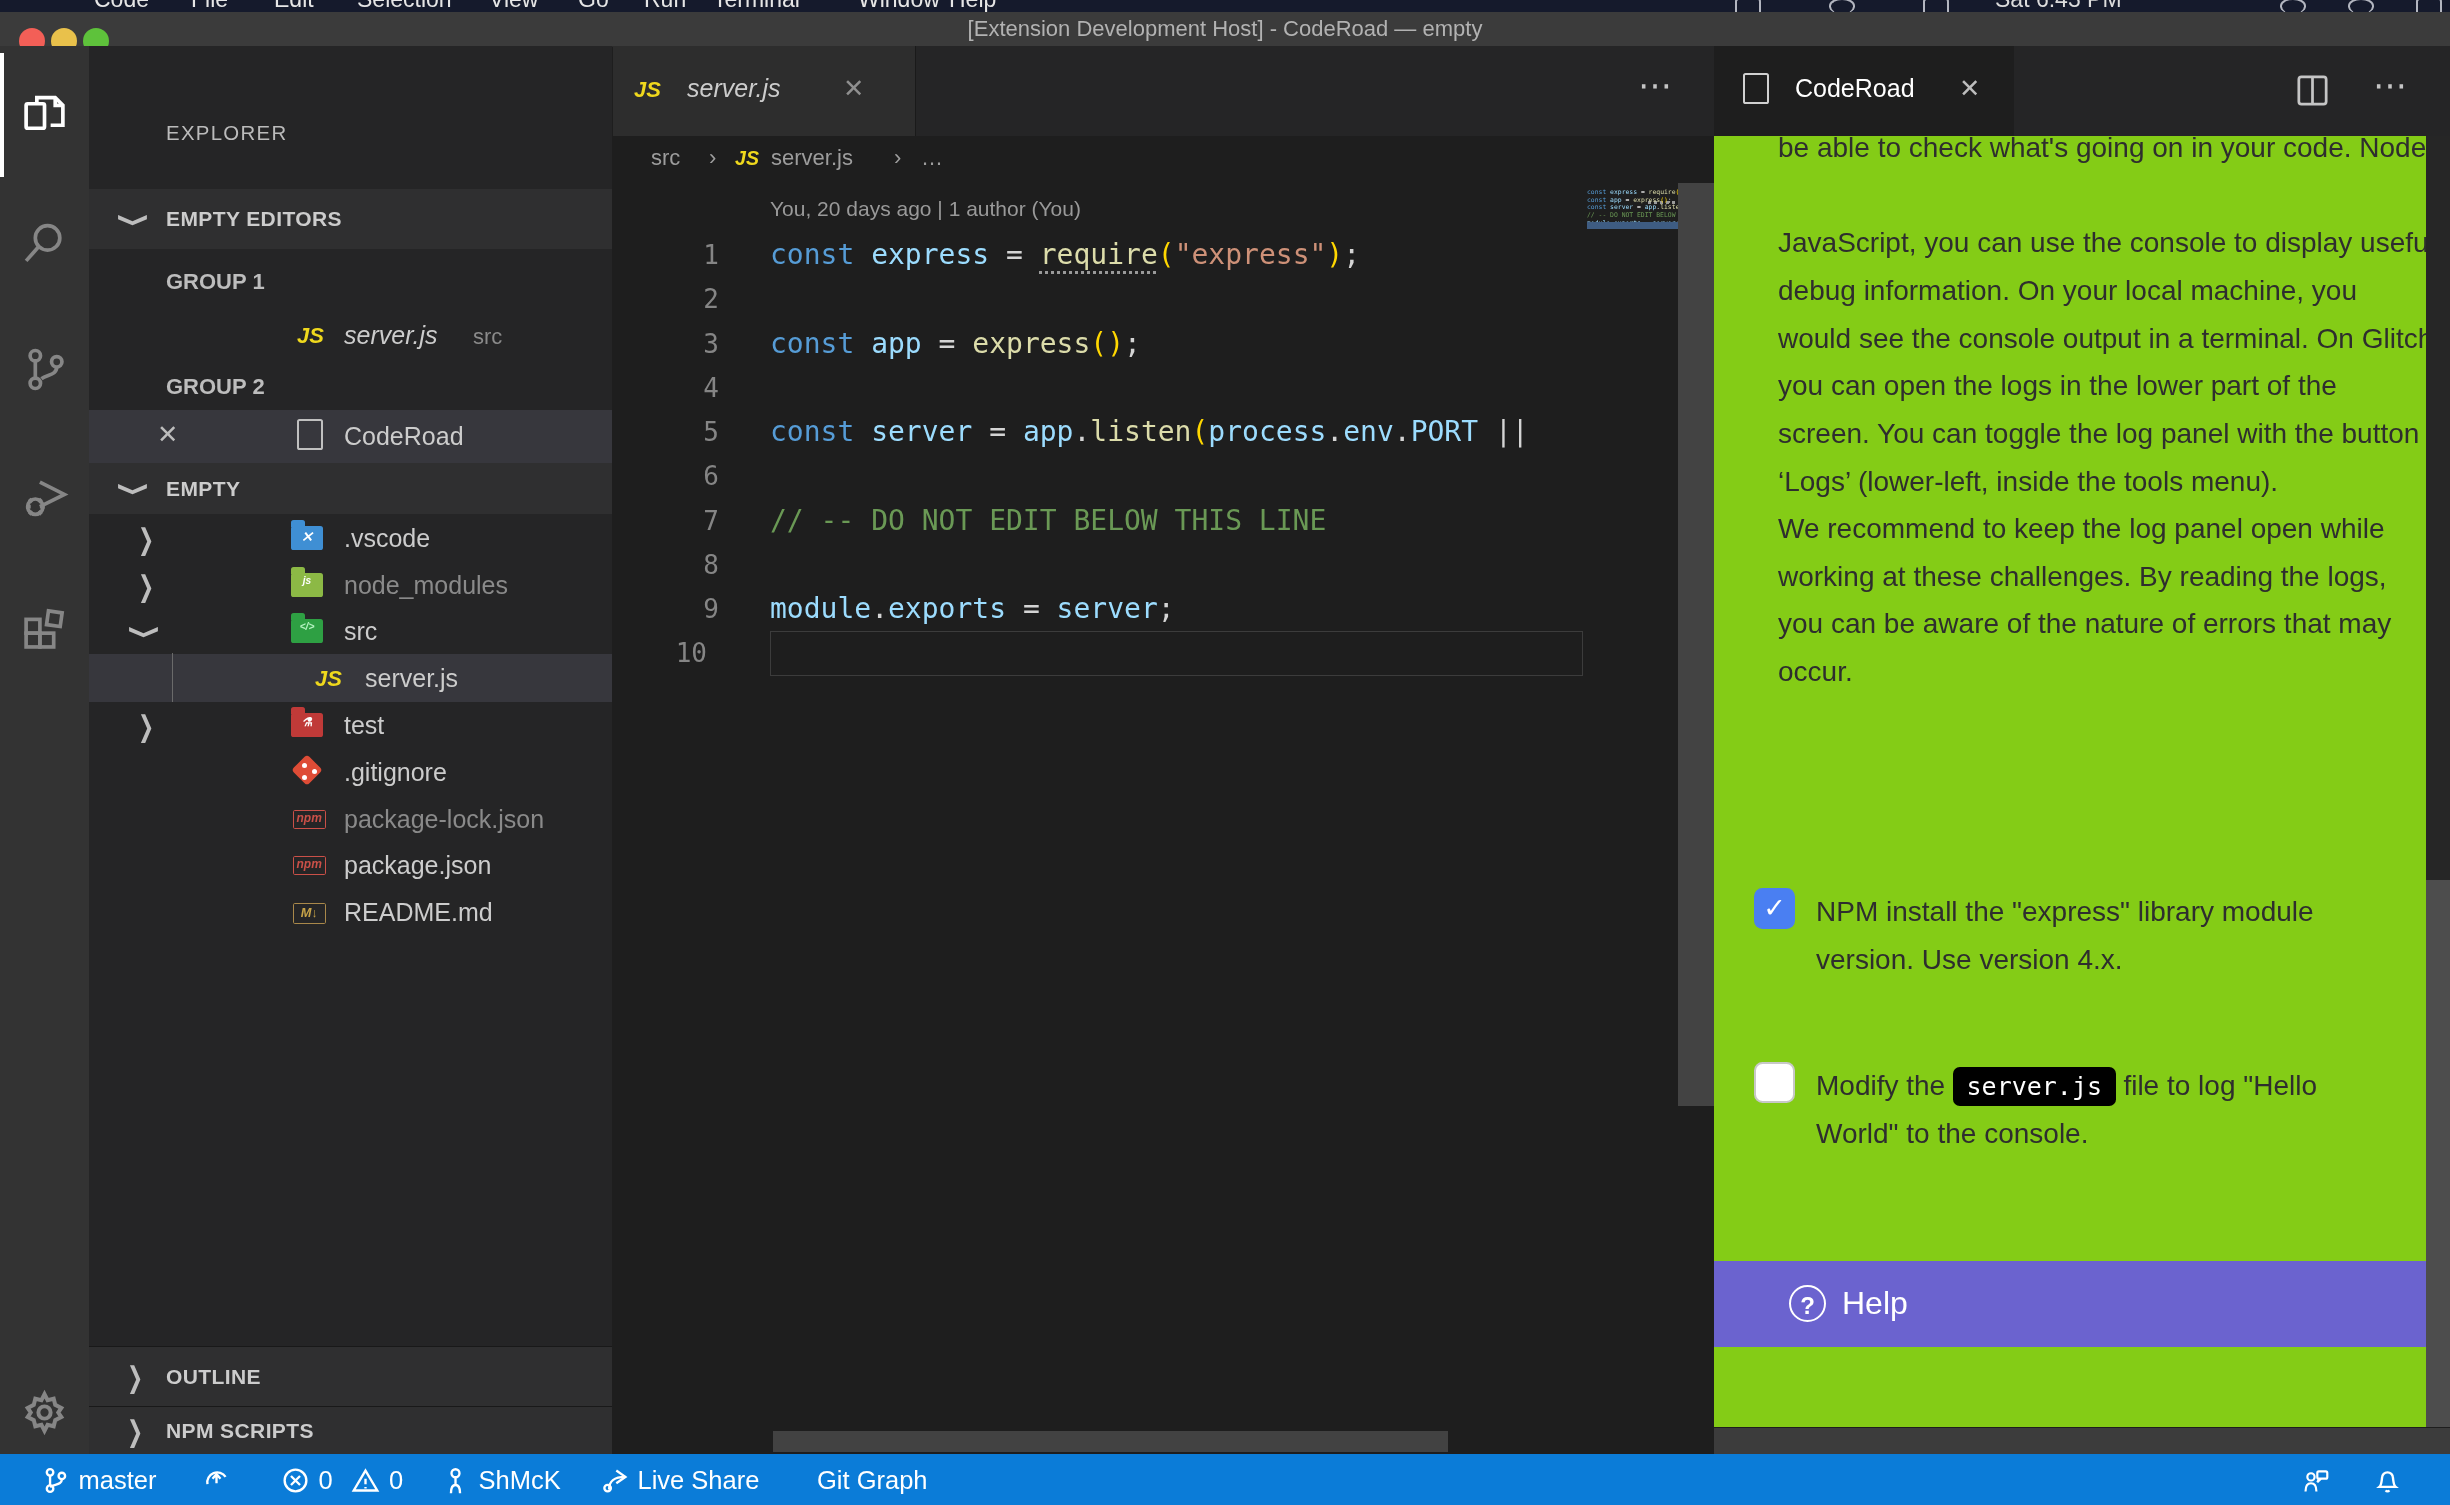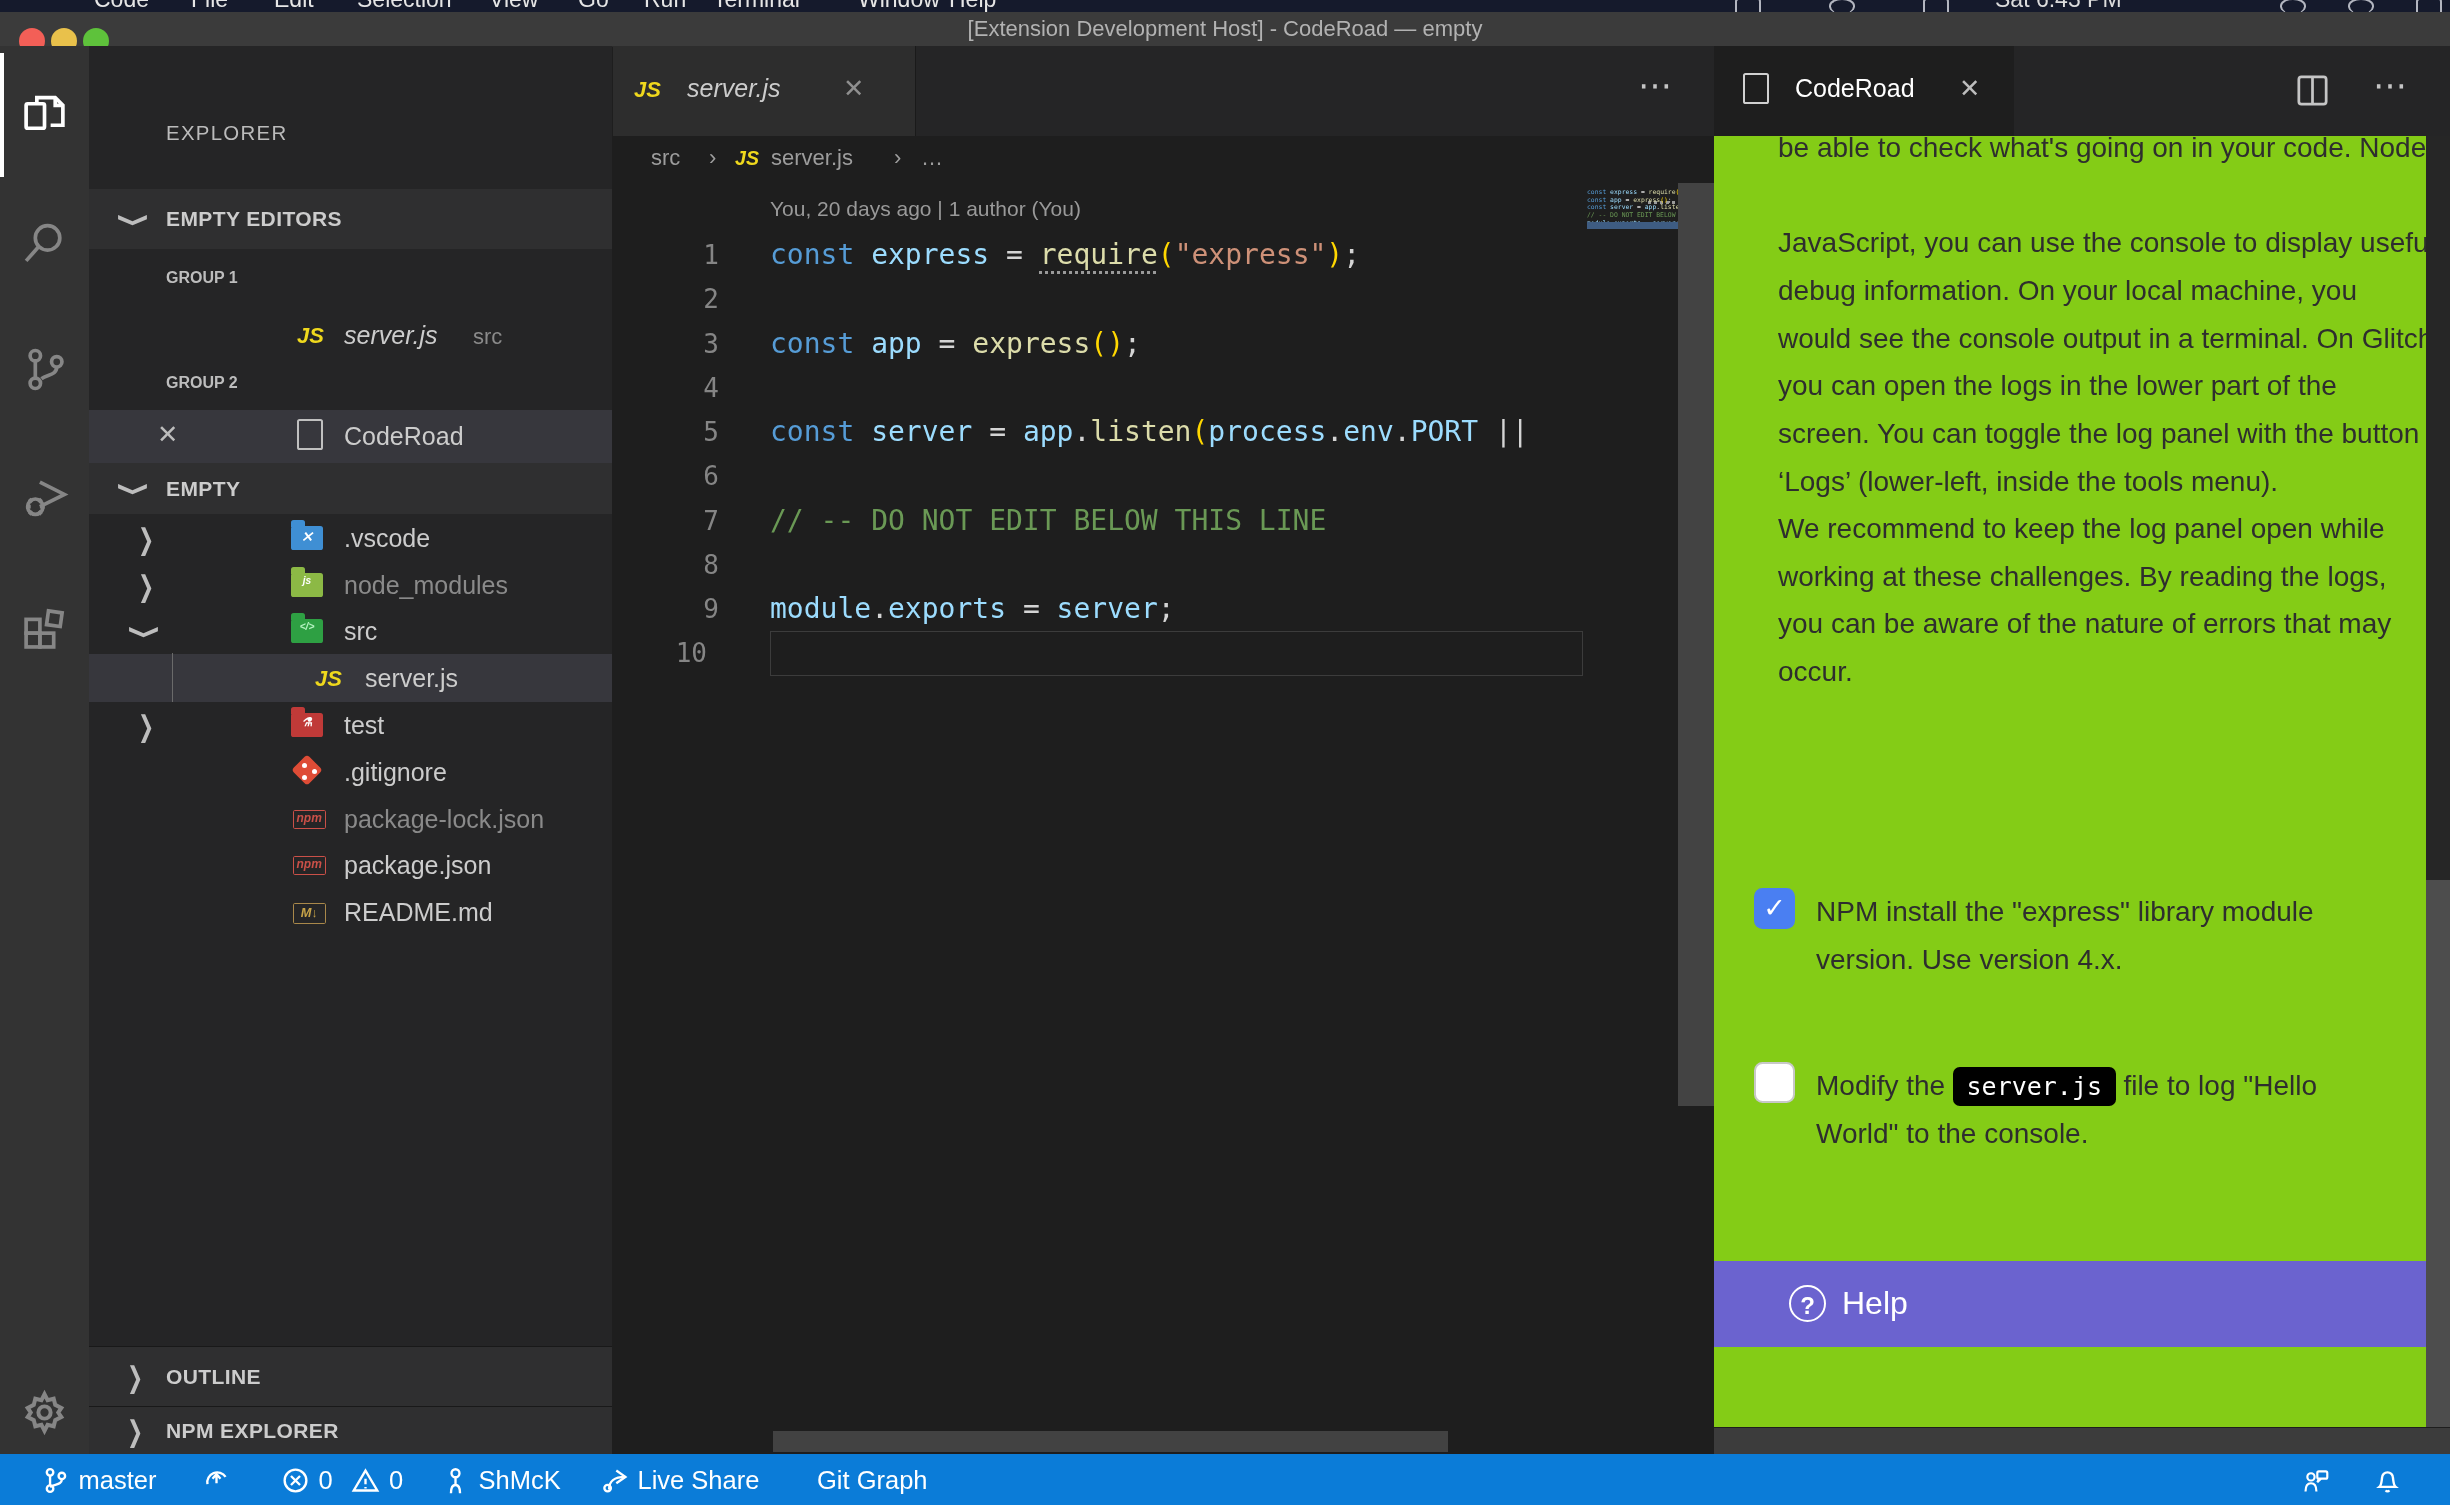--- a/index.html
+++ b/index.html
@@ -28,21 +28,21 @@
 
   
   .sidebar{left:89px;top:46px;width:523px;height:1408px;background:#252526;overflow:hidden;}
   .sb-h{position:absolute;left:77px;color:#bbbbbb;font-size:20.4px;letter-spacing:1.3px;}
   .band{position:absolute;left:0;width:523px;background:#2f2f30;}
   .sec-label{position:absolute;left:77px;font-weight:700;font-size:21px;color:#cccccc;letter-spacing:0.4px;}
   .chev{position:absolute;left:36px;color:#bdbdbd;font-size:24px;transform:scale(.8,1.2);}
   .chev.down{transform:rotate(90deg) scale(.8,1.2);}
   .row{position:absolute;left:0;width:523px;height:48px;}
   .row.sel{background:#37373d;}
-  .grp{position:absolute;left:77px;font-weight:700;font-size:16px;color:#bdbdbd;}
+  .grp{position:absolute;left:77px;font-weight:700;font-size:22px;color:#bdbdbd;}
   .rlabel{color:#cccccc;font-size:25px;position:absolute;top:10.2px;white-space:nowrap;}
   .rdim{color:#8a8a8a;}
   .closex{position:absolute;left:68px;top:8.5px;color:#bdbdbd;font-size:25.5px;}
   .jsbadge{font-weight:700;font-style:italic;color:#efd81d;font-size:22px;position:absolute;top:12px;}
   .ficon{position:absolute;top:8.5px;width:34px;height:29px;}
   .folder{position:absolute;left:0;top:3.4px;width:32px;height:24px;border-radius:2.6px;}
   .folder:before{content:"";position:absolute;left:0;top:-6px;width:13.6px;height:6.8px;border-radius:2.6px 2.6px 0 0;background:inherit;}
   .fmark{position:absolute;left:0;top:5.1px;width:32px;text-align:center;font-size:12.8px;font-weight:700;color:#fff;}
   .pagei{width:22px;height:27px;border:2.6px solid #c0c0c0;border-radius:2.6px;position:absolute;left:3.4px;top:0;}
   .gitd{position:absolute;left:3.4px;top:2.6px;width:22px;height:22px;background:#de4c36;transform:rotate(45deg);border-radius:3.4px;}
@@ -270,21 +270,21 @@
         </span>
       <span class="rlabel" style="left:255px">README.md</span>
     </div>
 
     <div class="band" style="top:1300px;height:60px;border-top:0.9px solid #191919">
       <span class="chev" style="top:16px">❯</span>
       <span class="sec-label" style="top:18px">OUTLINE</span>
     </div>
     <div class="band" style="top:1360px;height:48px;border-top:0.9px solid #191919">
       <span class="chev" style="top:10.2px">❯</span>
-      <span class="sec-label" style="top:12px">NPM EXPLORER</span>
+      <span class="sec-label" style="top:12px">NPM SCRIPTS</span>
     </div>
   </div>
 
   <div class="tabbar" style="left:613px;width:1102px">
     <div class="tab" style="left:0;width:302px;background:#2d2d2d;border-right:0.9px solid #1a1a1a">
       <span class="jsbadge" style="left:21px;top:31px">JS</span>
       <span class="tabname" style="left:74px;font-style:italic;color:#cccccc">server.js</span>
       <span style="position:absolute;left:230px;top:27px;color:#8f8f8f;font-size:25.5px">✕</span>
     </div>
     <span style="position:absolute;left:1025px;top:18.7px;color:#c5c5c5;font-size:34px">⋯</span>

